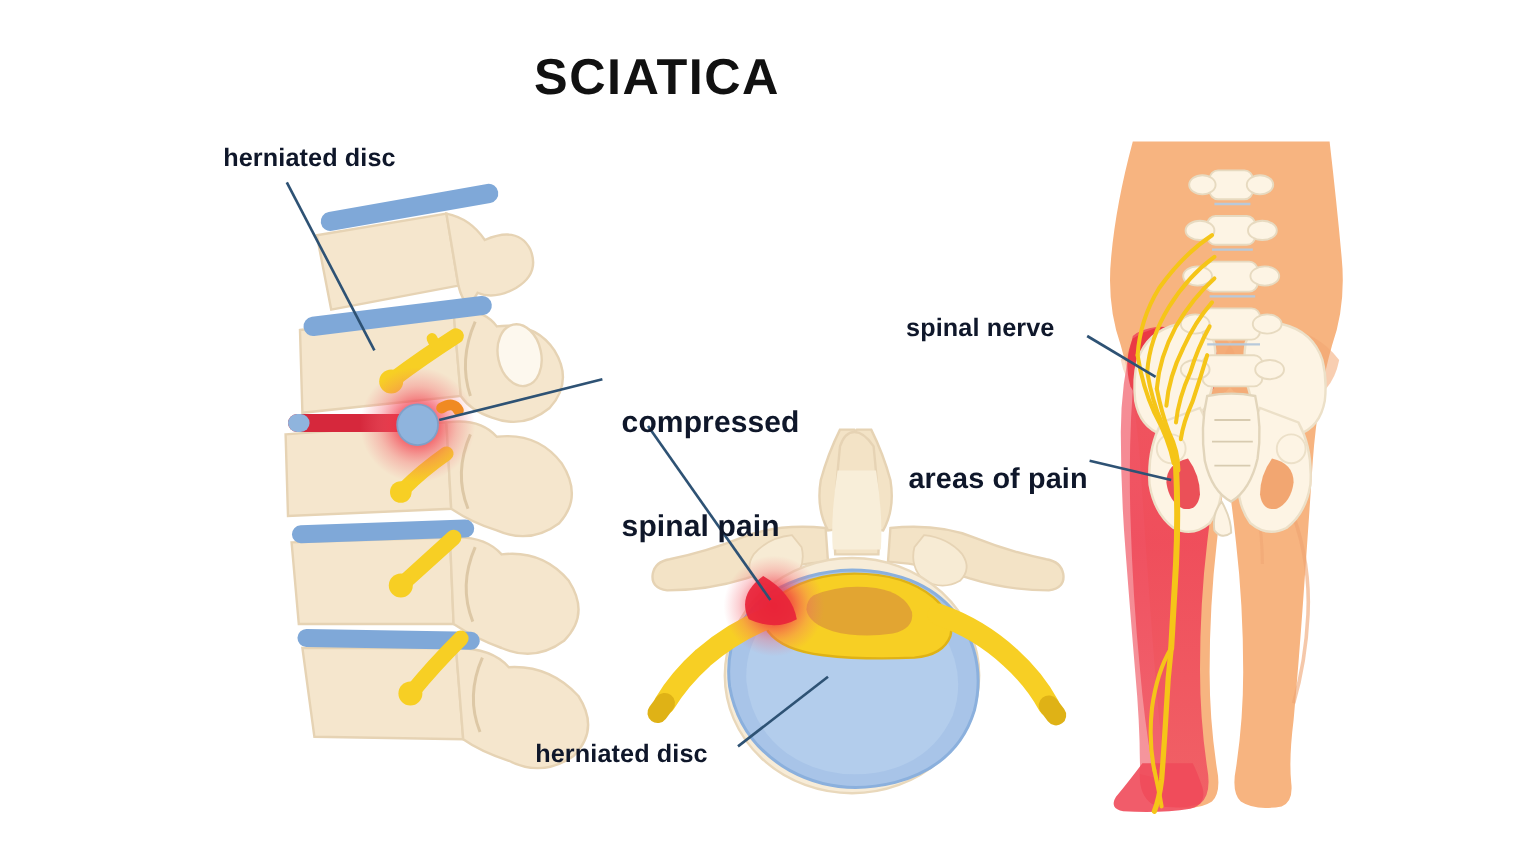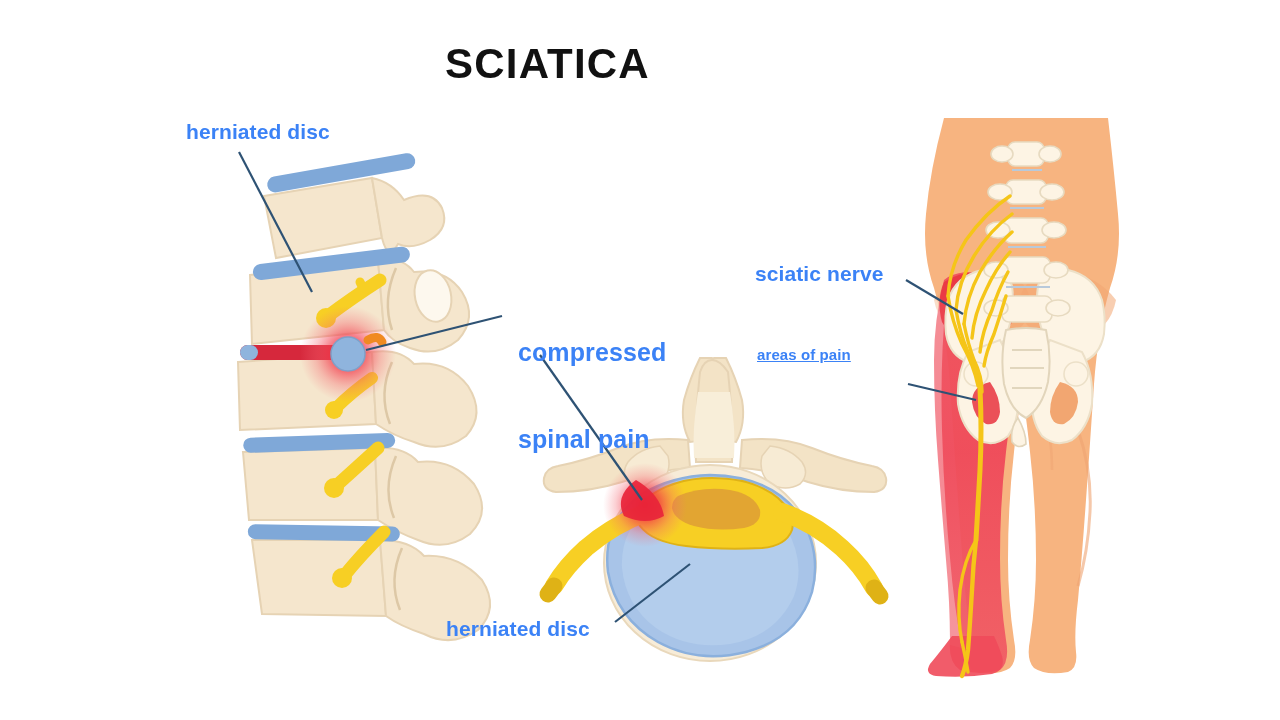--- a/index.html
+++ b/index.html
@@ -24,21 +24,21 @@
   #diagram-svg {
     position: absolute;
     left: 0;
     top: 0;
     width: 1280px;
     height: 720px;
     display: block;
   }
   .label {
     position: absolute;
-    color: #3b82f6;
+    color: #0f172a;
     font-weight: bold;
     font-family: "Liberation Sans", sans-serif;
     white-space: pre;
     letter-spacing: 0.1px;
     line-height: 1.16;
   }
   #page-title {
     position: absolute;
     left: 0;
     top: 28px;
@@ -48,21 +48,21 @@
     font-size: 42px;
     font-weight: bold;
     letter-spacing: 1.2px;
     font-family: "Liberation Sans", sans-serif;
     margin-top: 12px;
   }
   #label-herniated-disc-top  { left: 186px; top: 120px; font-size: 21px; }
   #label-compressed-nerve    { left: 518px; top: 280px; font-size: 25px; }
   #label-herniated-disc-bot  { left: 446px; top: 617px; font-size: 21px; }
   #label-sciatic-nerve       { left: 755px; top: 262px; font-size: 21px; }
-  #label-areas-of-pain       { left: 757px; top: 346px; font-size: 15px; text-decoration: underline; }
+  #label-areas-of-pain       { left: 757px; top: 386px; font-size: 24px; }
   #label-spine               { left: 255px; top: 607px; font-size: 40px; letter-spacing: 1px; }
 </style>
 </head>
 <body>
 
 <div id="infographic">
 
   <div id="page-title">SCIATICA</div>
 
   <svg id="diagram-svg" viewBox="0 0 1280 720">
@@ -338,18 +338,18 @@
 
   <div class="label" id="label-herniated-disc-top">herniated disc</div>
 
   <div class="label" id="label-compressed-nerve">
     <div>compressed</div>
     <div>spinal pain</div>
   </div>
 
   <div class="label" id="label-herniated-disc-bot">herniated disc</div>
 
-  <div class="label" id="label-sciatic-nerve">sciatic nerve</div>
+  <div class="label" id="label-sciatic-nerve">spinal nerve</div>
 
   <div class="label" id="label-areas-of-pain">areas of pain</div>
 
 
 </div>
 
 </body></html>

